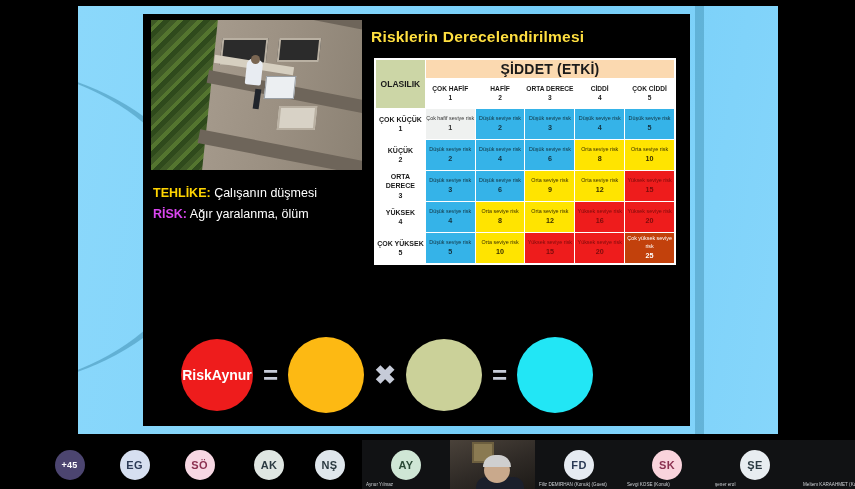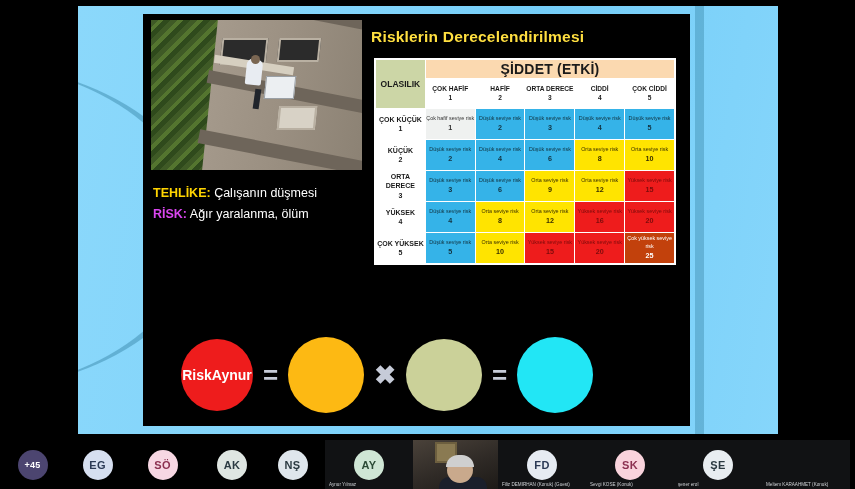--- a/index.html
+++ b/index.html
@@ -254,21 +254,21 @@
         <div class="op">✖</div>
         <div class="circ c-olive"></div>
         <div class="op eq">=</div>
         <div class="circ c-cyan"></div>
       </div>
 
     </div>
   </div>
 
   <div class="strip" id="filmstrip">
-      <div class="tile" style="width: 65px;">
+      <div class="tile" style="width: 65px; margin-left: 37px;">
         <div class="avatar" style="background: rgb(76, 69, 112); color: rgb(255, 255, 255); font-size: 9px;">+45</div>
       </div>
       <div class="tile" style="width: 65px;">
         <div class="avatar" style="background: rgb(214, 223, 240); color: rgb(43, 58, 86);">EG</div>
       </div>
       <div class="tile" style="width: 65px;">
         <div class="avatar" style="background: rgb(247, 215, 227); color: rgb(139, 48, 80);">SÖ</div>
       </div>
       <div class="tile" style="width: 65px;">
         <div class="avatar" style="background: rgb(223, 230, 226); color: rgb(43, 58, 66); margin-left: 9px;">AK</div>

